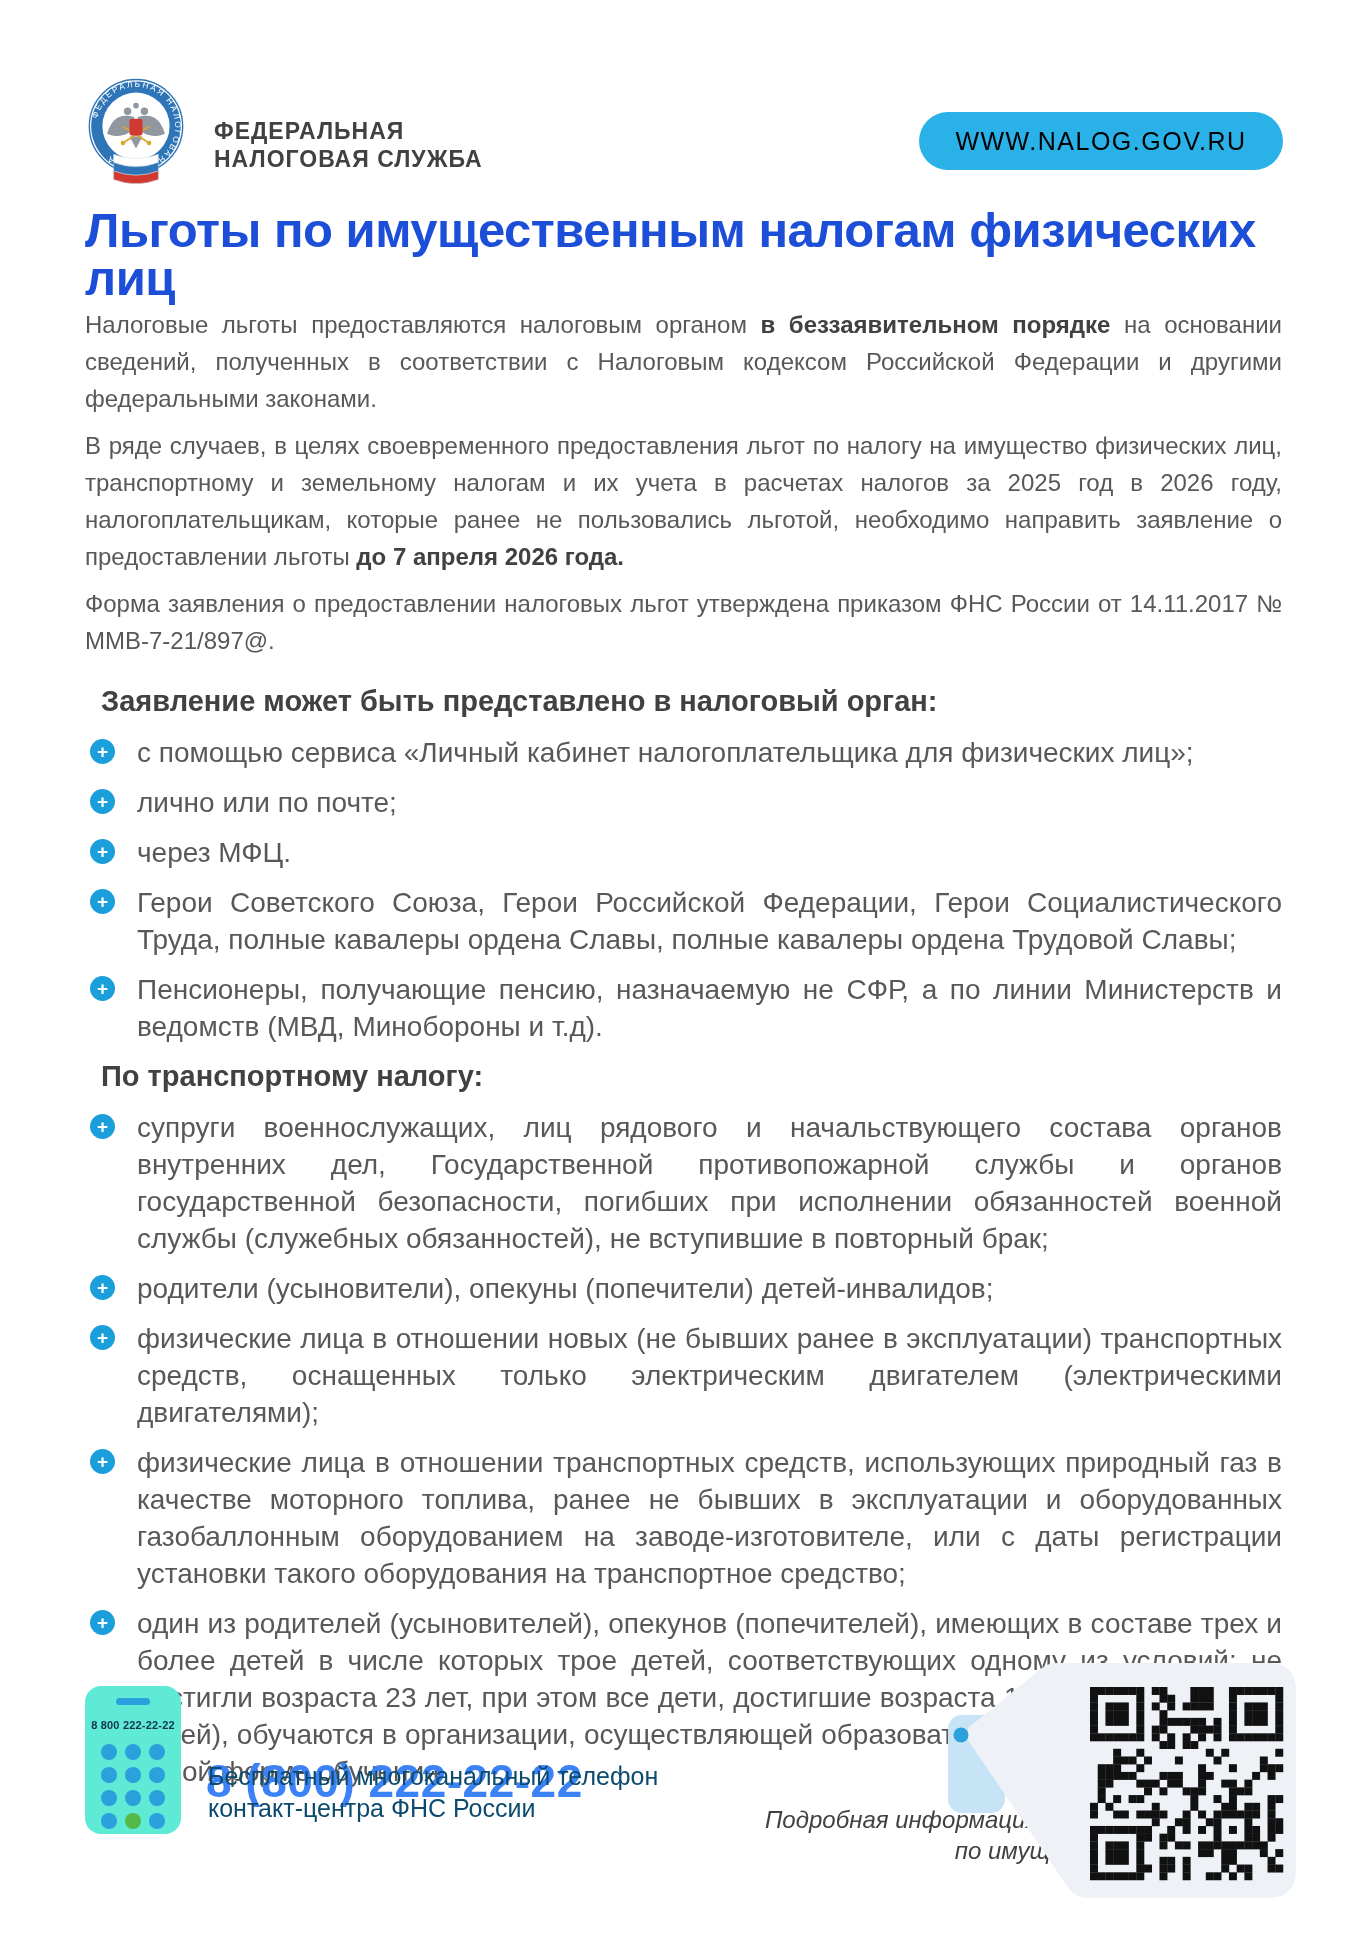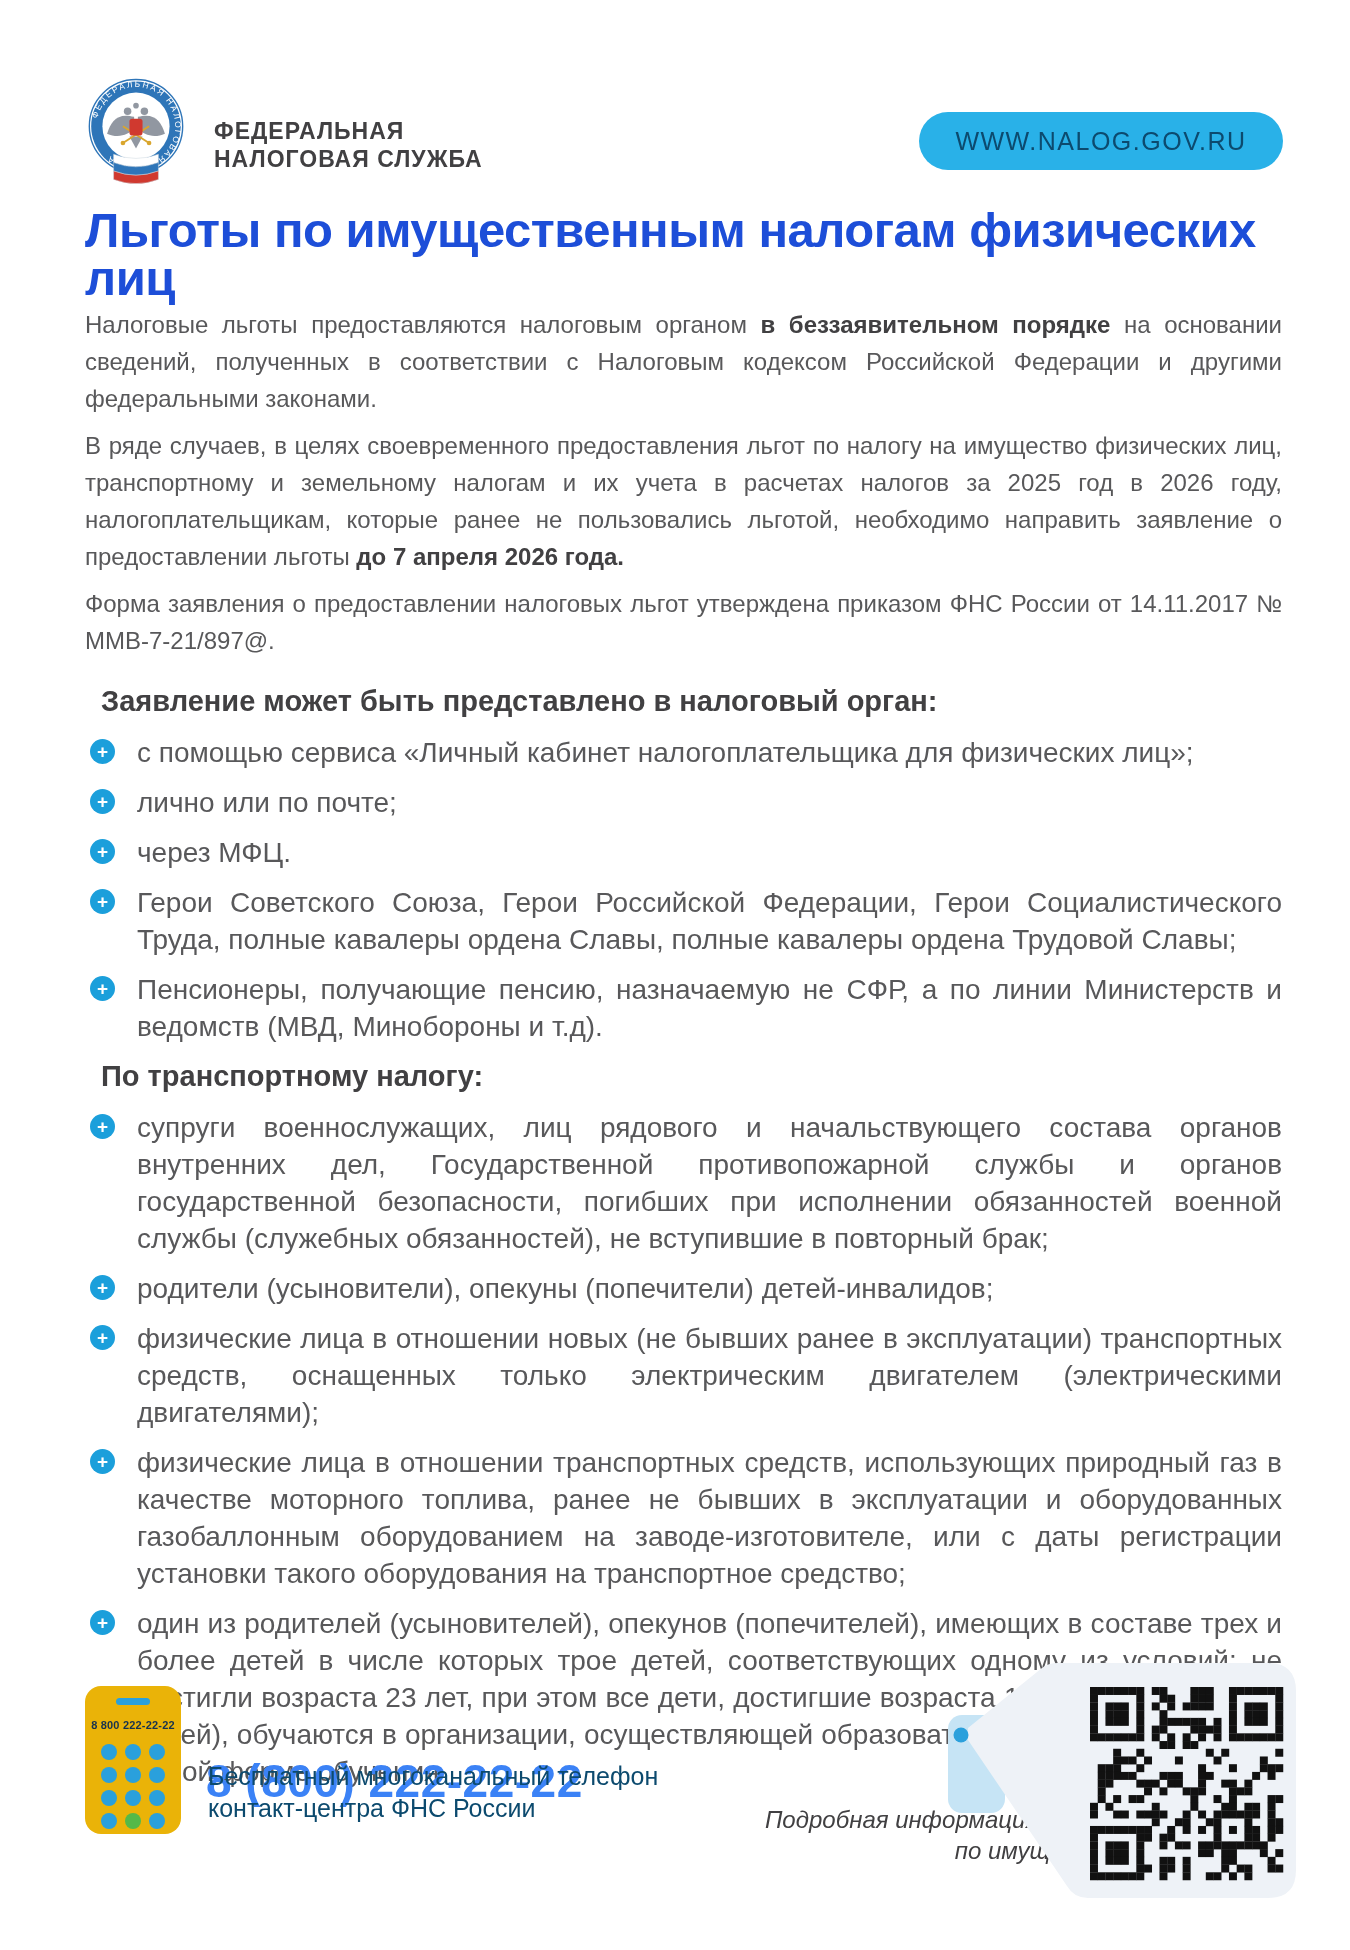--- a/index.html
+++ b/index.html
@@ -9,21 +9,21 @@
   }
   
   .logo-svg{position:absolute;left:80px;top:62px;width:112px;height:134px;}
   .org-name{
     position:absolute;left:202px;top:117px;font-weight:bold;font-size:23px;line-height:28px;
     color:#414042;letter-spacing:1px;margin-left:12px;
   }
   .site-pill{
     position:absolute;right:67px;top:112px;width:364px;height:58px;background:#29B1E8;
     border-radius:29px;display:flex;align-items:center;justify-content:center;
-    color:#0c4a6e;font-size:25px;letter-spacing:1.5px;font-weight:normal;cursor:pointer;
+    color:#000000;font-size:25px;letter-spacing:1.5px;font-weight:normal;cursor:pointer;
   }
   
   .main{position:absolute;left:85px;top:206px;width:1197px;}
   h1.title{
     margin:0 0 4px 0;font-size:49px;line-height:48px;font-weight:bold;color:#1d4ed8;
     letter-spacing:-0.5px;
   }
   .para{margin:0 0 10px 0;font-size:24px;line-height:37px;text-align:justify;}
   .para .b{font-weight:bold;color:#414042;}
   h2.sec{
@@ -37,21 +37,21 @@
     font-size:19px;font-weight:bold;display:flex;align-items:center;justify-content:center;
     margin:5px 22px 0 5px;line-height:1;
   }
   .btext{flex:1;font-size:28px;line-height:37px;text-align:justify;}
   .note{
     margin:14px 0 0 0;text-align:right;font-style:italic;font-size:24px;line-height:31px;
     color:#414042;
   }
   
   .phone-device{
-    position:absolute;left:85px;top:1686px;width:96px;height:148px;background:#eab308;
+    position:absolute;left:85px;top:1686px;width:96px;height:148px;background:#5eead4;
     border-radius:16px;
   }
   .speaker{position:absolute;left:31px;top:12px;width:34px;height:7px;border-radius:4px;background:#2AA0DC;}
   .device-label{
     position:absolute;left:0;top:33px;width:96px;text-align:center;font-size:11px;font-weight:bold;
     color:#16324F;letter-spacing:0.2px;
   }
   .keypad{position:absolute;left:16px;top:58px;width:64px;display:grid;grid-template-columns:repeat(3,16px);grid-gap:7px 8px;}
   .key{width:16px;height:16px;border-radius:50%;background:#2AA0DC;}
   .key.green{background:#55B948;}

